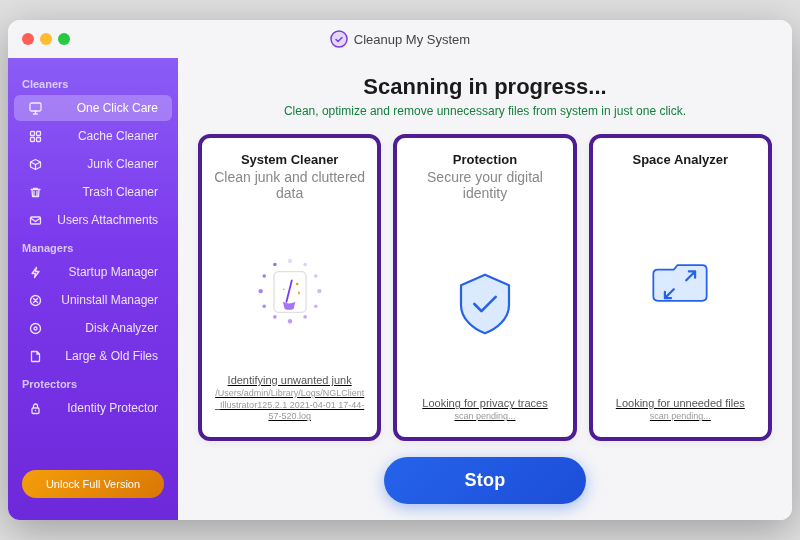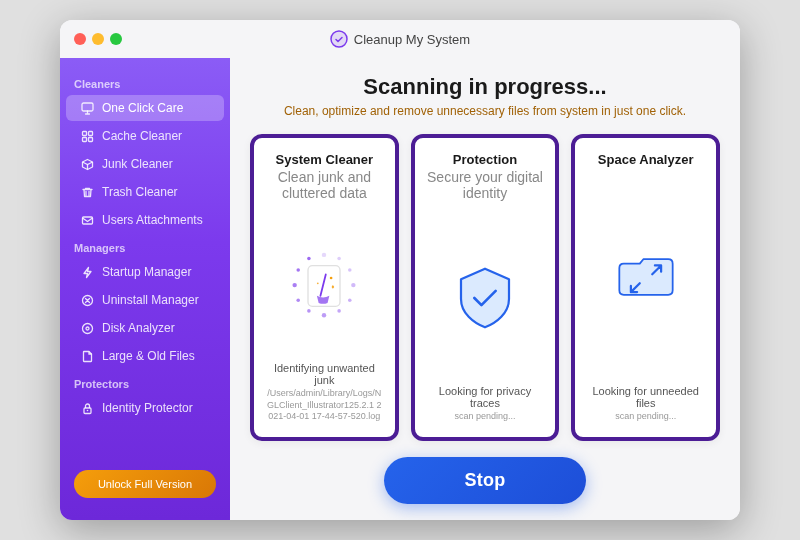--- a/index.html
+++ b/index.html
@@ -7,21 +7,21 @@
       font-family: -apple-system, BlinkMacSystemFont, 'Segoe UI', sans-serif;
       background: #e0e0e0;
       display: flex;
       align-items: center;
       justify-content: center;
       width: 800px;
       height: 540px;
       overflow: hidden;
     }
     .window {
-      width: 680px;
+      width: 784px;
       height: 500px;
       background: #f5f5f7;
       border-radius: 12px;
       box-shadow: 0 10px 40px rgba(0,0,0,0.3);
       display: flex;
       flex-direction: column;
       overflow: hidden;
     }
     
     .titlebar {
@@ -87,20 +87,21 @@
     .sidebar-item {
       display: flex;
       align-items: center;
       gap: 8px;
       padding: 6px 14px;
       cursor: pointer;
       font-size: 12px;
       color: rgba(255,255,255,0.85);
       border-radius: 6px;
       margin: 1px 6px;
+      justify-content: space-between;
     }
     .sidebar-item.active {
       background: rgba(255,255,255,0.25);
       color: #fff;
       font-weight: 500;
     }
     .sidebar-icon {
       width: 14px;
       height: 14px;
       display: flex;
@@ -138,21 +139,21 @@
       margin-bottom: 16px;
     }
     .scanning-title {
       font-size: 22px;
       font-weight: 700;
       color: #1a1a1a;
       margin-bottom: 4px;
     }
     .scanning-subtitle {
       font-size: 12px;
-      color: #a16207;
+      color: #15803d;
     }
     
     .cards-row {
       display: flex;
       gap: 12px;
       flex: 1;
       margin-bottom: 16px;
     }
     .card {
       flex: 1;
@@ -180,20 +181,21 @@
     }
     .card-illustration {
       flex: 1;
       display: flex;
       align-items: center;
       justify-content: center;
       width: 100%;
     }
     .card-status {
       text-align: center;
+      text-decoration: underline;
     }
     .card-status-text {
       font-size: 11px;
       color: #555;
       font-weight: 500;
     }
     .card-status-detail {
       font-size: 9px;
       color: #999;
       margin-top: 2px;

